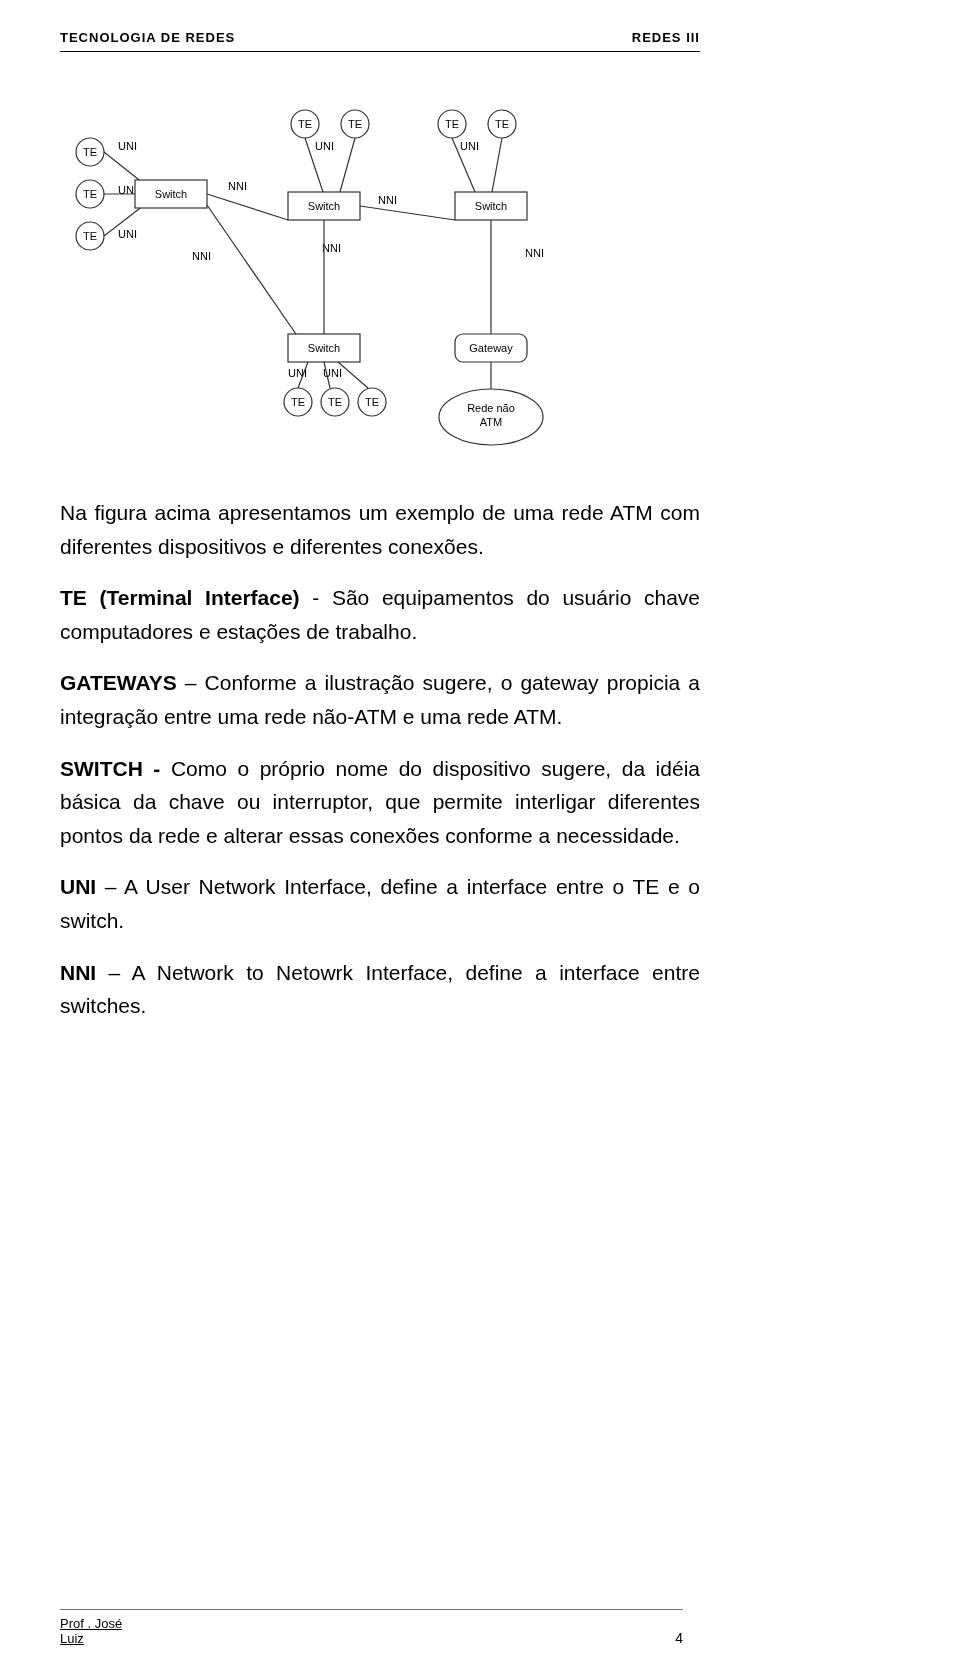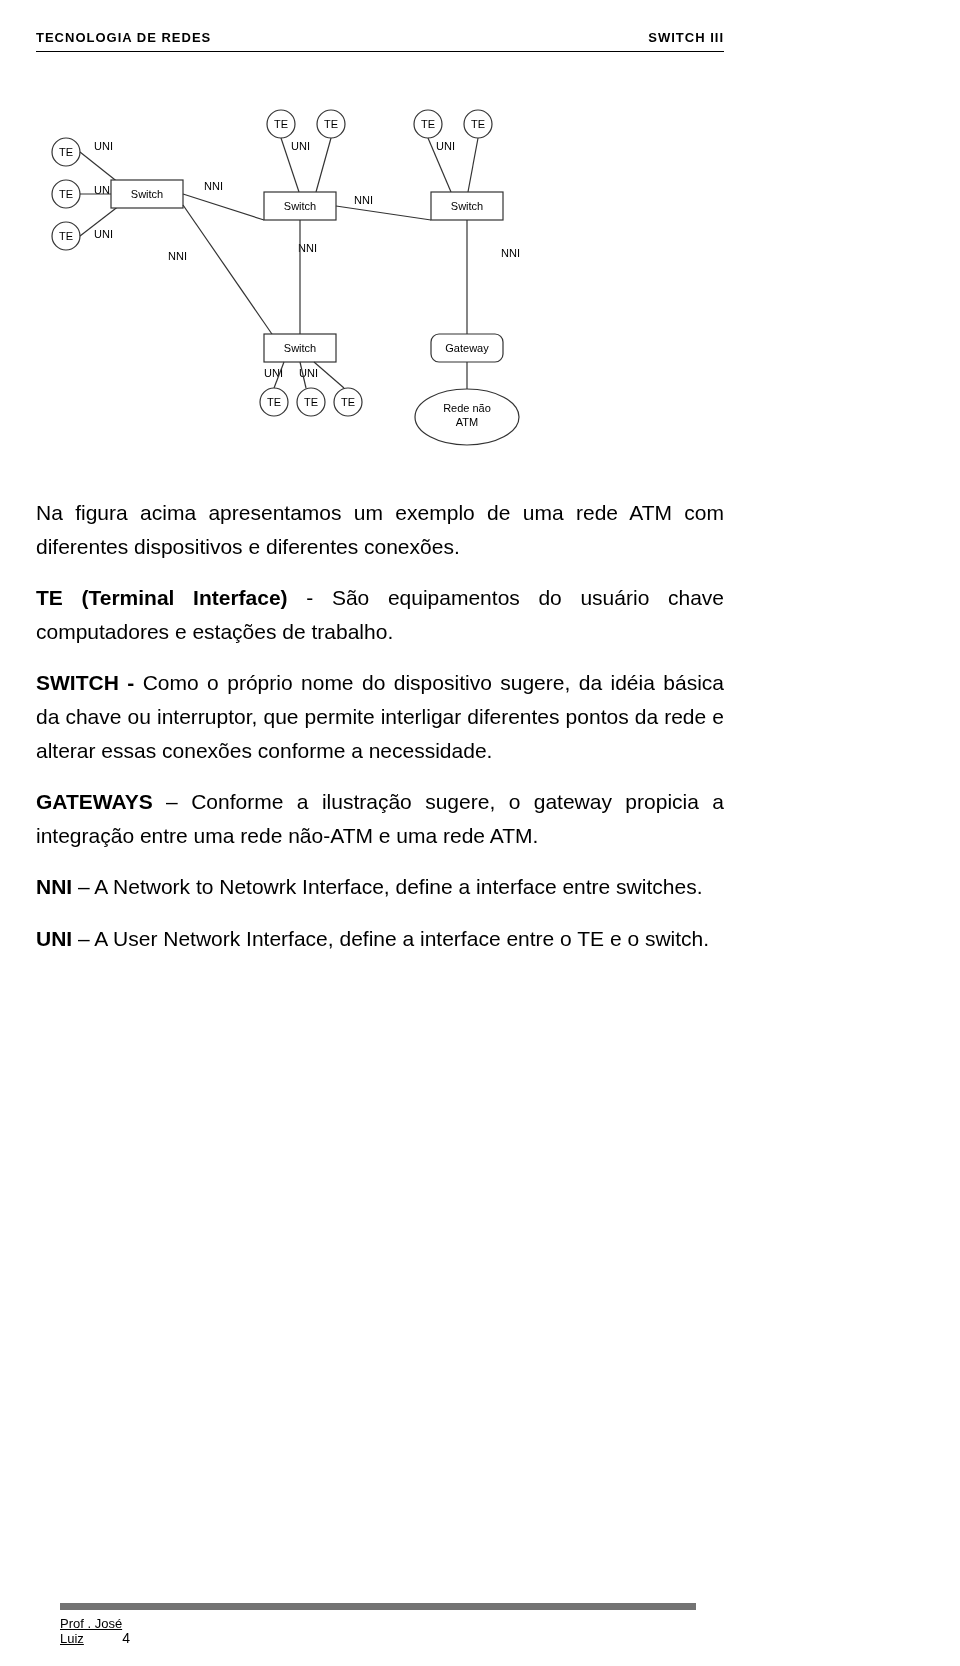--- a/index.html
+++ b/index.html
@@ -7,21 +7,21 @@
       font-family: Arial, sans-serif;
       background: white;
       color: #000;
       width: 960px;
       min-height: 1666px;
       position: relative;
     }
     .page {
       width: 760px;
       min-height: 1666px;
-      padding: 30px 36px;
+      padding: 30px 60px;
       position: relative;
     }
     .header {
       display: flex;
       justify-content: space-between;
       align-items: center;
       margin-bottom: 20px;
       border-bottom: 1px solid #000;
       padding-bottom: 6px;
     }
@@ -49,41 +49,42 @@
       margin-bottom: 18px;
     }
     .content p {
       margin-bottom: 18px;
       text-align: justify;
     }
     .footer {
       position: absolute;
       bottom: 20px;
       left: 60px;
-      right: 64px;
+      right: 77px;
       display: flex;
+      justify-content: space-between;
       align-items: flex-end;
-      border-top: 7px solid #737373;
+      border-top: 1px solid #737373;
       padding-top: 6px;
     }
     .footer-left {
       font-size: 13px;
       text-decoration: underline;
     }
     .footer-right {
       font-size: 14px;
     }
   </style>
 </head>
 <body>
 
 <div class="page">
   <div class="header">
     <span class="header-left">TECNOLOGIA DE REDES</span>
-    <span class="header-right">SWITCH III</span>
+    <span class="header-right">REDES III</span>
   </div>
 
   <div class="diagram-area">
     <svg width="600" height="390" viewBox="0 0 600 390">
 
       <circle cx="30" cy="80" r="14" fill="white" stroke="#333" stroke-width="1.2"></circle>
       <text x="30" y="84" text-anchor="middle" font-size="10">TE</text>
       <circle cx="30" cy="122" r="14" fill="white" stroke="#333" stroke-width="1.2"></circle>
       <text x="30" y="126" text-anchor="middle" font-size="10">TE</text>
       <circle cx="30" cy="164" r="14" fill="white" stroke="#333" stroke-width="1.2"></circle>
@@ -173,30 +174,30 @@
       <text x="431" y="354" text-anchor="middle" font-size="10">ATM</text>
     </svg>
   </div>
 
   <div class="content">
     <p>Na figura acima   apresentamos um exemplo de uma rede ATM com diferentes dispositivos e diferentes conexões.</p>
     <p>
       <strong>TE (Terminal Interface)</strong><span> - São equipamentos do usuário chave computadores e estações de trabalho.</span>
     </p>
     <p>
+      <strong>GATEWAYS</strong><span> – Conforme a ilustração sugere, o gateway propicia a integração entre uma rede não-ATM e uma rede ATM.</span>
+    </p>
+    <p>
       <strong>SWITCH -</strong><span>  Como o próprio nome do dispositivo sugere, da idéia básica da chave ou interruptor, que permite interligar diferentes pontos da rede e alterar essas conexões conforme a necessidade.</span>
     </p>
     <p>
-      <strong>GATEWAYS</strong><span> – Conforme a ilustração sugere, o gateway propicia a integração entre uma rede não-ATM e uma rede ATM.</span>
+      <strong>UNI</strong><span> – A User Network Interface, define a interface entre o TE e o switch.</span>
     </p>
     <p>
       <strong>NNI</strong><span> – A Network to Netowrk  Interface, define a interface entre switches.</span>
-    </p>
-    <p>
-      <strong>UNI</strong><span> – A User Network Interface, define a interface entre o TE e o switch.</span>
     </p>
   </div>
 
   <div class="footer">
     <span class="footer-left">Prof . José<br>Luiz</span>
     <span class="footer-right">4</span>
   </div>
 </div>
 
 </body></html>

